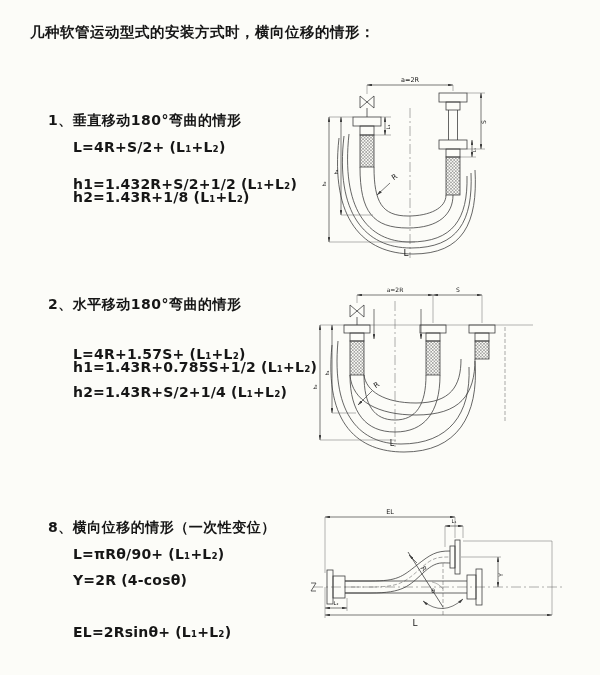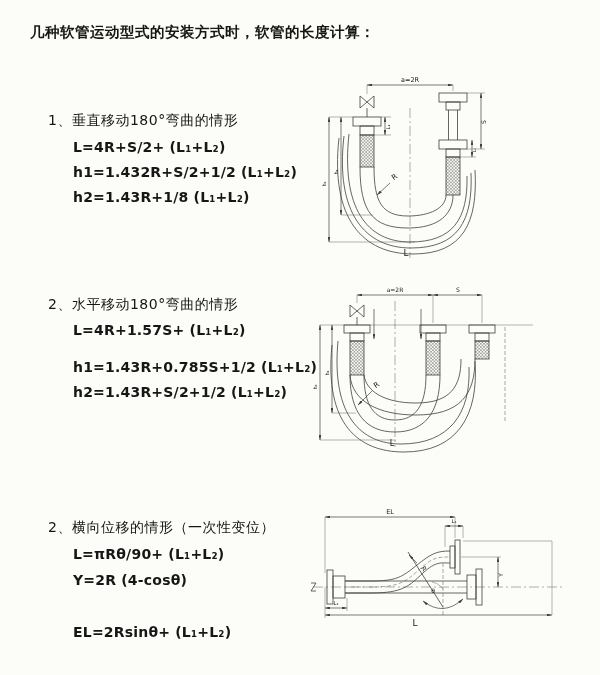--- a/index.html
+++ b/index.html
@@ -7,21 +7,21 @@
     width:600px;height:675px;position:relative;overflow:hidden;
     background:#fcfcf8;color:#161616;
     font-family:"DejaVu Sans","Liberation Sans",sans-serif;
   }
   .page-title{
     position:absolute;left:30px;top:23px;
     font-size:14.5px;font-weight:600;letter-spacing:0.5px;white-space:nowrap;
   }
   .sec-heading{
     position:absolute;left:48px;
-    font-size:14px;font-weight:400;letter-spacing:0.5px;white-space:nowrap;
+    font-size:14px;font-weight:700;letter-spacing:0.5px;white-space:nowrap;
   }
   .formula{
     position:absolute;left:73px;
     font-size:14px;font-weight:700;letter-spacing:0.2px;white-space:nowrap;
   }
   svg.diagram{position:absolute;}
   svg text{
     font-family:"DejaVu Sans","Liberation Sans",sans-serif;
     fill:#161616;stroke:none;
   }
@@ -29,33 +29,33 @@
   .thin{stroke:#5a5a5a;fill:none;stroke-width:0.45;}
   .dim{stroke:#3f3f3f;fill:none;stroke-width:0.7;}
   .cl{stroke:#6a6a6a;fill:none;stroke-width:0.55;stroke-dasharray:10 3 2 3;}
   .hd{stroke:#555;fill:none;stroke-width:0.5;stroke-dasharray:4 2;}
 </style>
 </head>
 <body>
 
 <div class="page">
 
-  <div class="page-title">几种软管运动型式的安装方式时，软管的长度计算：</div>
+  <div class="page-title">几种软管运动型式的安装方式时，横向位移的情形：</div>
 
   <div class="sec-heading" style="top:112px">1、垂直移动180°弯曲的情形</div>
   <div class="formula" style="top:139px">L=4R+S/2+ (L₁+L₂)</div>
-  <div class="formula" style="top:164px">h1=1.432R+S/2+1/2 (L₁+L₂)</div>
+  <div class="formula" style="top:176px">h1=1.432R+S/2+1/2 (L₁+L₂)</div>
   <div class="formula" style="top:189px">h2=1.43R+1/8 (L₁+L₂)</div>
 
   <div class="sec-heading" style="top:296px">2、水平移动180°弯曲的情形</div>
-  <div class="formula" style="top:322px">L=4R+1.57S+ (L₁+L₂)</div>
+  <div class="formula" style="top:346px">L=4R+1.57S+ (L₁+L₂)</div>
   <div class="formula" style="top:359px">h1=1.43R+0.785S+1/2 (L₁+L₂)</div>
-  <div class="formula" style="top:384px">h2=1.43R+S/2+1/2 (L₁+L₂)</div>
-
-  <div class="sec-heading" style="top:519px">2、横向位移的情形（一次性变位）</div>
+  <div class="formula" style="top:384px">h2=1.43R+S/2+1/4 (L₁+L₂)</div>
+
+  <div class="sec-heading" style="top:519px">8、横向位移的情形（一次性变位）</div>
   <div class="formula" style="top:546px">L=πRθ/90+ (L₁+L₂)</div>
   <div class="formula" style="top:572px">Y=2R (4-cosθ)</div>
   <div class="formula" style="top:624px">EL=2Rsinθ+ (L₁+L₂)</div>
 
   <svg class="diagram" style="left:315px;top:72px" width="285" height="190" viewBox="0 0 285 190">
     <defs>
       <pattern id="hz1" width="3.2" height="3.2" patternUnits="userSpaceOnUse">
         <path d="M0,0L3.2,3.2M3.2,0L0,3.2" stroke="#6d6d6d" stroke-width="0.5"></path>
       </pattern>
       <marker id="ar1" viewBox="0 0 8 4" refX="7.5" refY="2" markerWidth="8" markerHeight="4" orient="auto-start-reverse">

